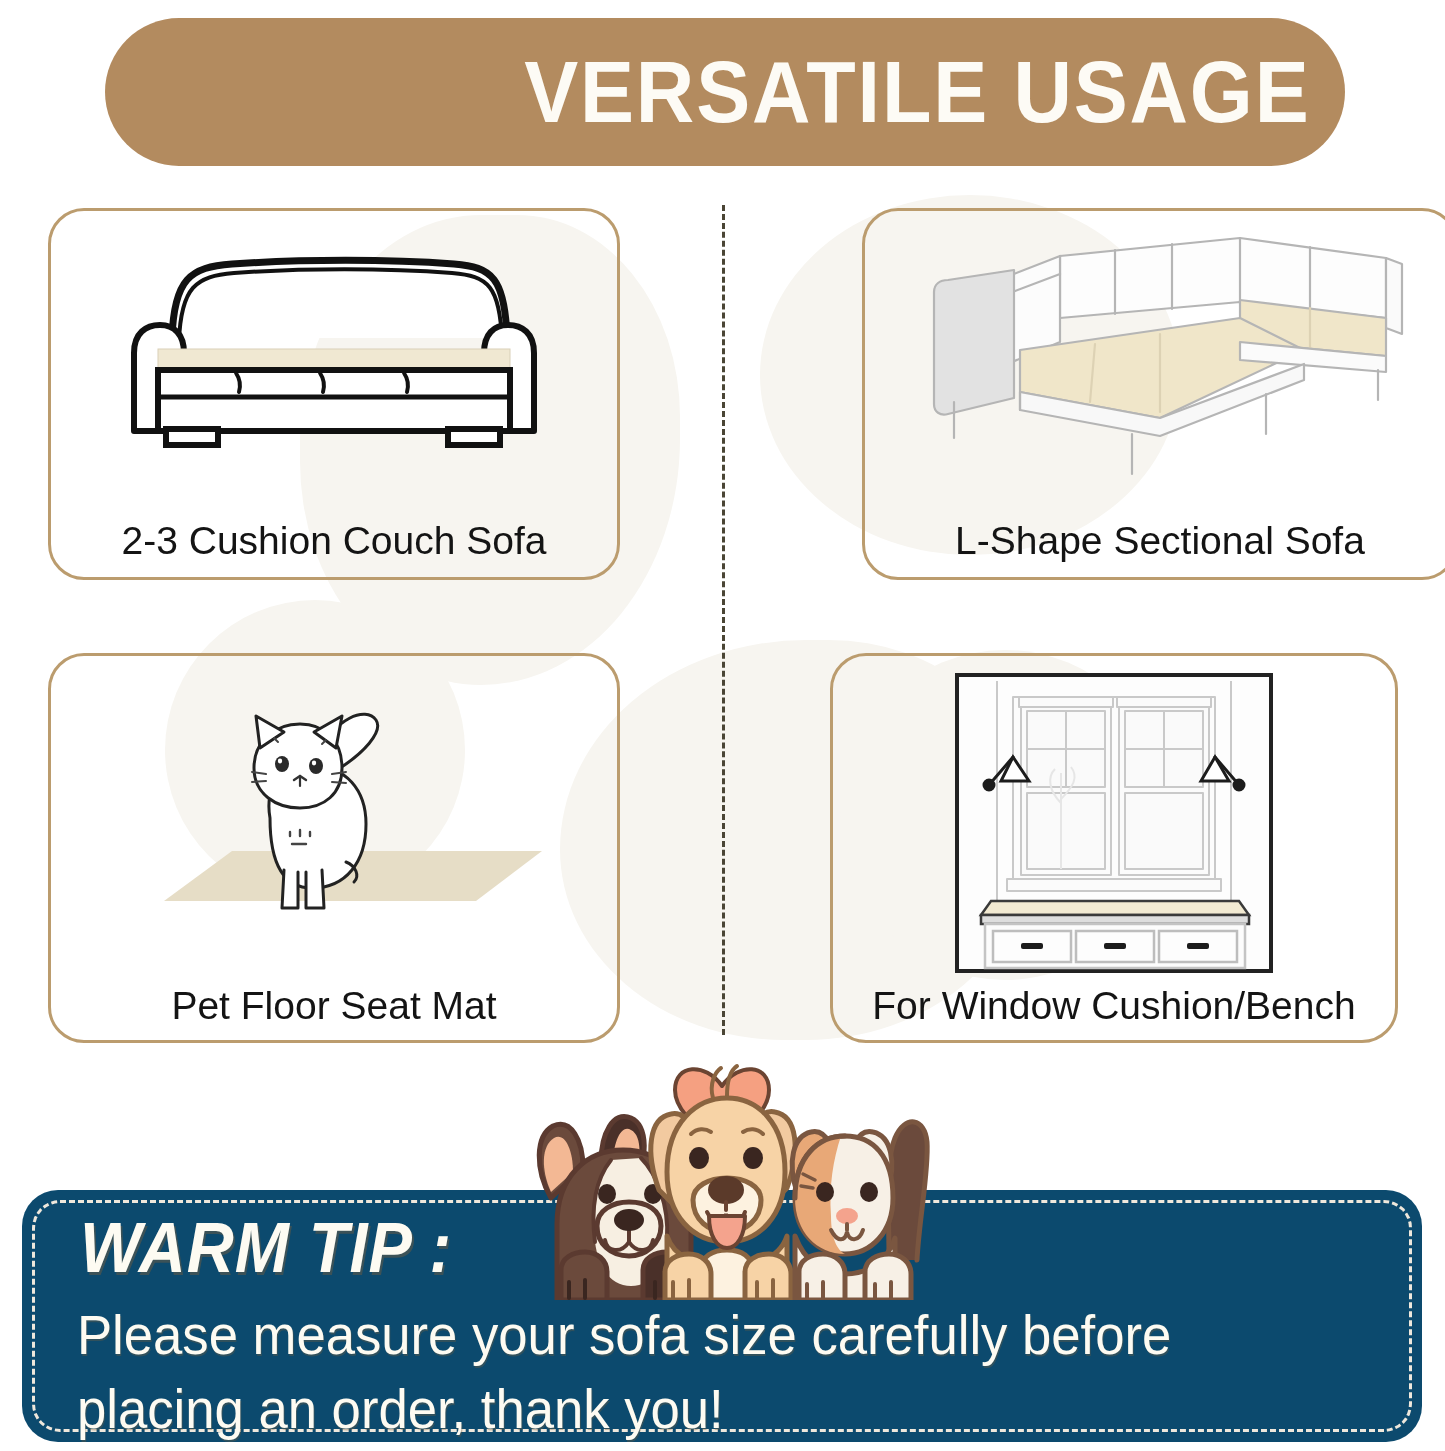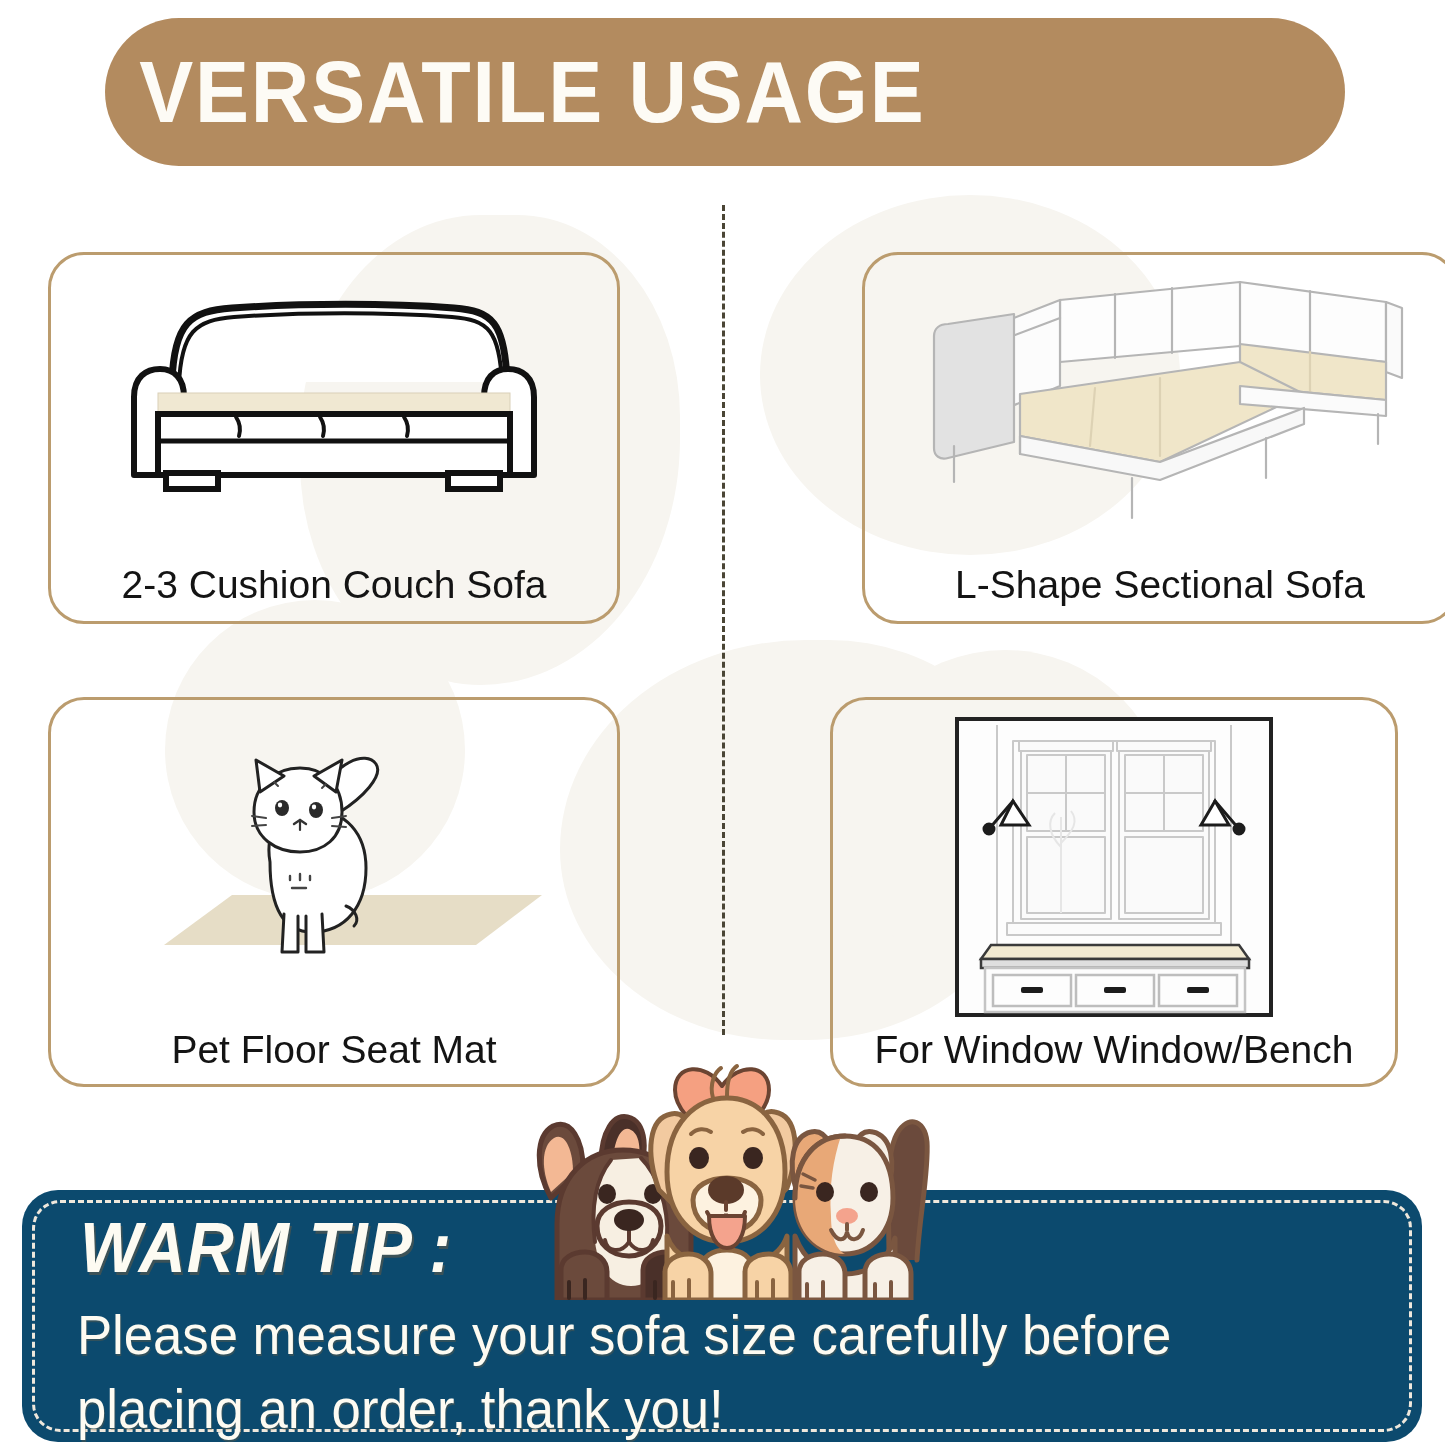--- a/index.html
+++ b/index.html
@@ -23,21 +23,21 @@
   .blob-c { left: 760px;  top: 195px;  width: 420px;  height: 360px; border-radius: 50%; }
   .blob-d { left: 840px;  top: 650px;  width: 330px;  height: 330px; border-radius: 50%; }
   .blob-e { left: 165px;  top: 600px;  width: 300px;  height: 300px; border-radius: 50%; }
 
   
   .header-pill {
     position: absolute; left: 105px; top: 18px;
     width: 1240px; height: 148px;
     background: #b38b5f;
     border-radius: 74px;
-    display: flex; align-items: center; justify-content: flex-start;
+    display: flex; align-items: center; justify-content: flex-end;
     z-index: 3;
   }
   .header-title {
     color: #fdfbf5;
     font-size: 88px;
     font-weight: bold;
     letter-spacing: 2px;
     transform: scaleX(0.92);
     white-space: nowrap;
     font-family: "Liberation Sans Narrow", "Liberation Sans", sans-serif;
@@ -52,21 +52,20 @@
   }
 
   
   .card {
     position: absolute;
     border: 3px solid #bb9c6e;
     border-radius: 36px;
     background: transparent;
     z-index: 2;
     overflow: hidden;
-    margin-top: 44px;
   }
   .card-1 { left: 48px;  top: 208px; width: 572px; height: 372px; }
   .card-2 { left: 862px; top: 208px; width: 596px; height: 372px; }
   .card-3 { left: 48px;  top: 653px; width: 572px; height: 390px; text-decoration: underline; }
   .card-4 { left: 830px; top: 653px; width: 568px; height: 390px; }
 
   .card-label {
     position: absolute; left: 0; right: 0; bottom: 14px;
     text-align: center;
     color: #141414;
@@ -306,21 +305,21 @@
           <rect x="121" y="258" width="78" height="31" fill="#fdfdfd" stroke="#bdbdbd"></rect>
           <rect x="204" y="258" width="78" height="31" fill="#fdfdfd" stroke="#bdbdbd"></rect>
         </g>
         <g fill="#1c1c1c">
           <rect x="66" y="270" width="22" height="6" rx="2"></rect>
           <rect x="149" y="270" width="22" height="6" rx="2"></rect>
           <rect x="232" y="270" width="22" height="6" rx="2"></rect>
         </g>
       </svg>
     </div>
-    <div class="card-label">For Window Window/Bench</div>
+    <div class="card-label">For Window Cushion/Bench</div>
   </div>
 
   <div class="pets-wrap">
     <svg width="455" height="290" viewBox="0 0 455 290" fill="none">
 
       <g>
         <path d="M227 76 C210 52 180 54 180 80 C180 104 210 122 227 138
                  C244 122 274 104 274 80 C274 54 244 52 227 76 Z" fill="#f5a081" stroke="#6b4432" stroke-width="4" stroke-linejoin="round"></path>
       </g>
 

